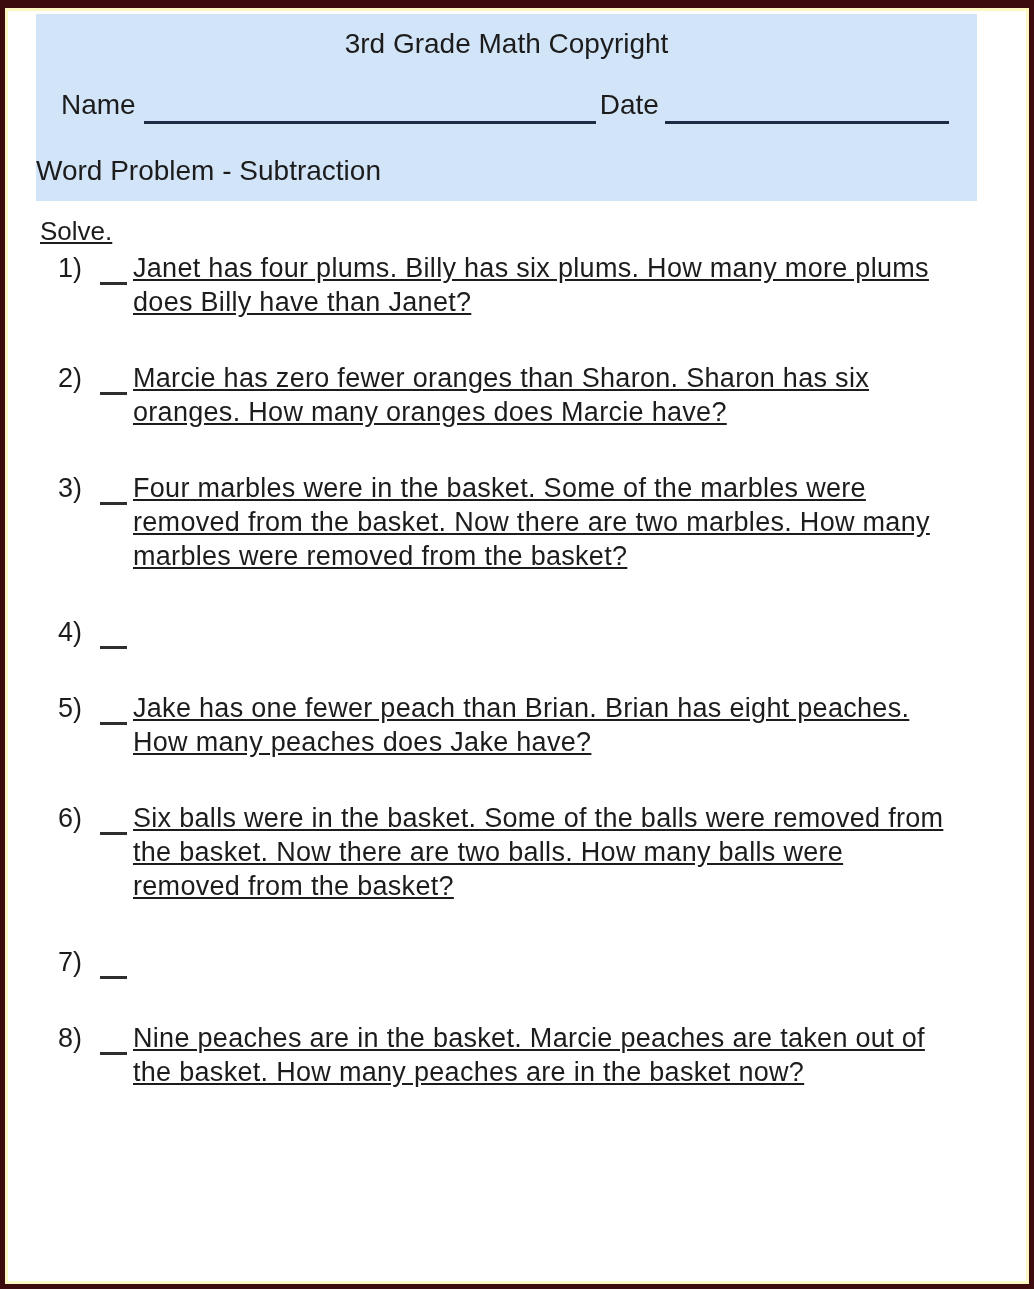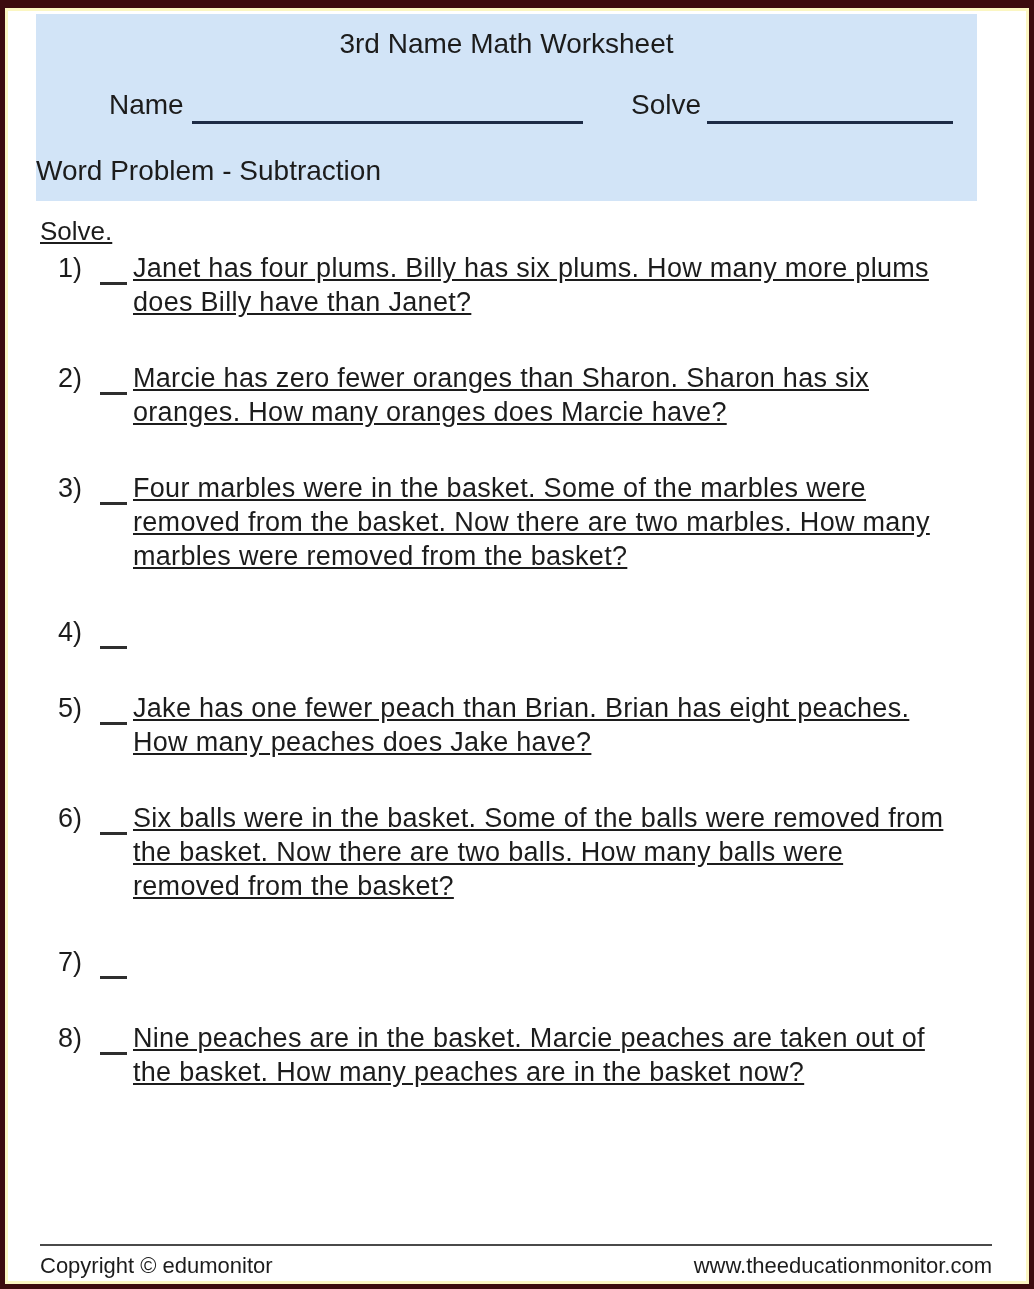--- a/index.html
+++ b/index.html
@@ -34,21 +34,21 @@
     position: absolute; top: 14px; left: 0;
     width: 100%; text-align: center;
     font-size: 28px;
   }
   .name-row {
     position: absolute; top: 72px; left: 25px;
     width: 892px; height: 38px;
     display: flex; align-items: flex-end;
     font-size: 28px;
   }
-  .name-row .label { line-height: 38px; white-space: nowrap; margin-left: 48px; }
+  .name-row .label { line-height: 38px; white-space: nowrap; }
   .uline {
     height: 0;
     border-bottom: 3px solid var(--line-dark, #1d2b45);
   }
   .u-name { width: 452px; margin-left: 8px; }
   .date-label { margin-left: 4px; }
   .u-date { width: 284px; margin-left: 6px; }
   .subtitle {
     position: absolute; top: 141px; left: 0;
     width: 100%; 
@@ -92,25 +92,25 @@
     font-size: 22px;
   }
 </style>
 </head>
 <body>
 
 <div class="frame">
   <div class="page">
 
     <div class="header-panel">
-      <div class="title">3rd Name Math Worksheet</div>
+      <div class="title">3rd Grade Math Copyright</div>
       <div class="name-row">
         <span class="label">Name</span>
         <span class="uline u-name"></span>
-        <span class="label date-label">Solve</span>
+        <span class="label date-label">Date</span>
         <span class="uline u-date"></span>
       </div>
       <div class="subtitle">Word Problem - Subtraction</div>
     </div>
 
     <div class="main">
       <div class="solve">Solve.</div>
       <div class="problems">
 
         <div class="problem">
@@ -155,19 +155,15 @@
 
         <div class="problem">
           <span class="num">8)</span>
           <span class="blank"></span>
           <span class="ptext">Nine peaches are in the basket. Marcie peaches are taken out of the basket. How many peaches are in the basket now?</span>
         </div>
 
       </div>
     </div>
 
-    <div class="footer">
-      <span>Copyright © edumonitor</span>
-      <span>www.theeducationmonitor.com</span>
-    </div>
 
   </div>
 </div>
 
 </body></html>

